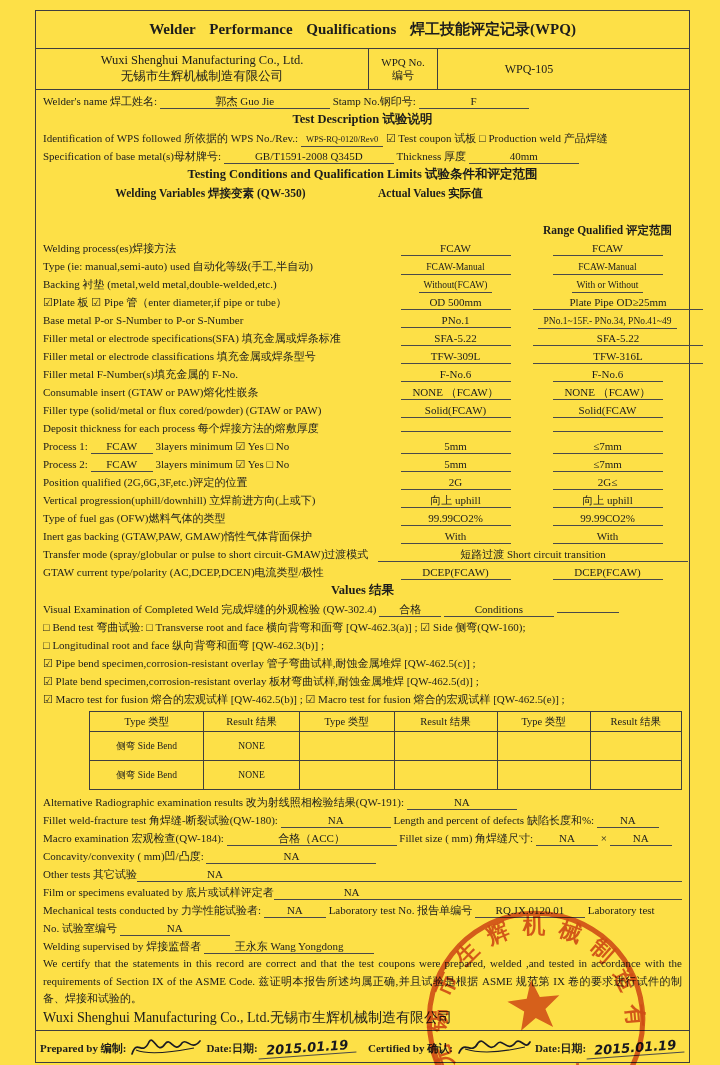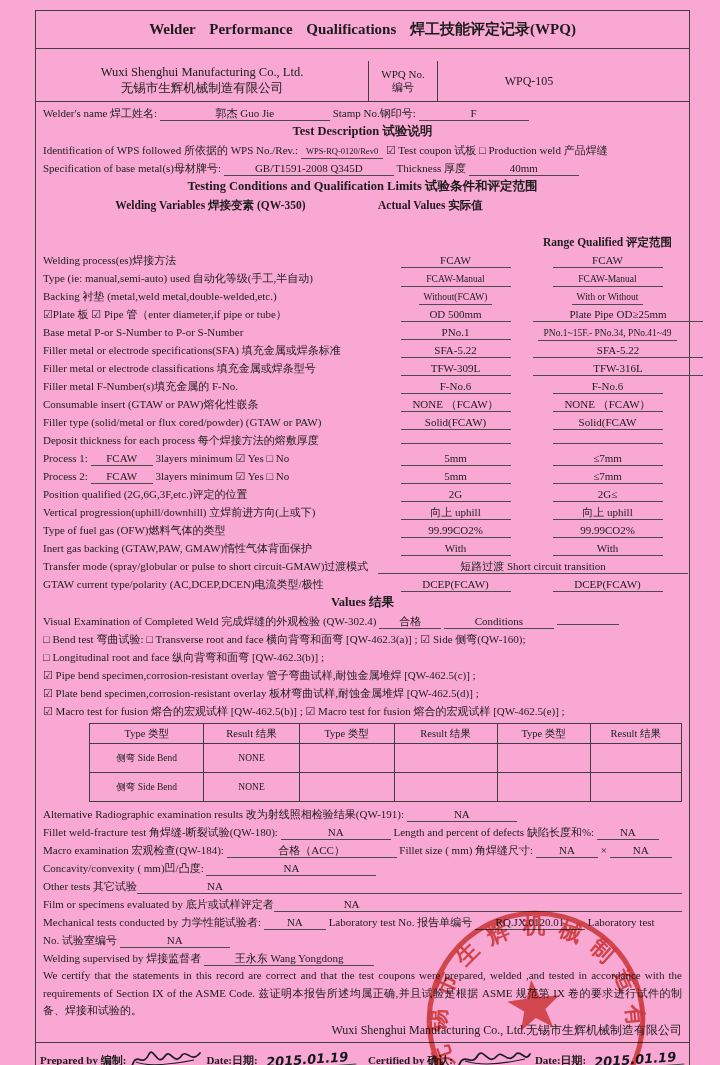--- a/index.html
+++ b/index.html
@@ -1,22 +1,22 @@
 <!DOCTYPE html>
 <html><head>
 <meta charset="utf-8">
 <style>
   html,body{margin:0;padding:0;background:#ffffff;}
-  .page{position:relative;width:720px;height:1065px;margin:0 auto;background:#f9a8d4;
+  .page{position:relative;width:720px;height:1065px;margin:0 auto;background:#fde047;
         overflow:hidden;font-family:"Liberation Serif",serif;color:#1c1c1c;}
   .formbox{position:absolute;left:35px;top:10px;width:653px;border:1.5px solid #3f3f3f;background:transparent;}
   
   .title-row{border-bottom:1px solid #3f3f3f;text-align:center;font-weight:bold;
              font-size:15px;padding:9px 0;word-spacing:10px;}
-  .head-row{display:flex;border-bottom:1px solid #3f3f3f;align-items:stretch;text-align:center;margin-top:12px;}
+  .head-row{display:flex;border-bottom:1px solid #3f3f3f;align-items:stretch;text-align:center;}
   .head-cell{padding:4px 2px;display:flex;flex-direction:column;justify-content:center;}
   .hc-company{flex:0 0 328px;}
   .hc-wpqno{flex:0 0 64px;border-left:1px solid #3f3f3f;font-size:11px;}
   .hc-wpqval{flex:0 0 178px;border-left:1px solid #3f3f3f;font-size:12px;}
   .hc-page{flex:1;border-left:1px solid #3f3f3f;font-size:11px;}
   .company-en{font-size:12.5px;}
   .company-cn{font-size:12.5px;}
   .pg-cn{font-size:10px;letter-spacing:1px;}
   
   .bodybox{padding:2px 7px 0 7px;}
@@ -38,21 +38,21 @@
   .u-fill{flex:1 1 auto;border-bottom:1px solid #4a4a4a;text-align:left;padding-left:70px;line-height:14px;}
   .small{font-size:9.5px;} .tiny{font-size:8.5px;}
   
   .bendtbl{border-collapse:collapse;margin:3px 0 3px 46px;}
   .bendtbl th,.bendtbl td{border:1px solid #3f3f3f;font-weight:normal;}
   .bendtbl th{font-size:10.5px;height:19px;padding:0 4px;}
   .bendtbl td{font-size:9.5px;height:28px;text-align:center;padding:0 4px;margin-top:17px;}
   .ct1{width:108px;} .ct2{width:88px;} .ct3{width:88px;} .ct4{width:96px;} .ct5{width:86px;} .ct6{width:84px;}
   
   .para{font-size:11px;line-height:17.5px;text-align:justify;white-space:normal;}
-  .companyline{text-align:right;font-size:12px;line-height:20px;}
+  .companyline{text-align:left;font-size:14px;line-height:20px;}
   
   .footer-row{border-top:1px solid #3f3f3f;display:flex;align-items:flex-end;
               font-weight:bold;font-size:11px;padding:4px 4px 6px 4px;white-space:nowrap;}
   .sig{margin:0 2px -3px 2px;}
   .hand{font-family:"DejaVu Sans",sans-serif;font-style:italic;font-weight:bold;
         font-size:13px;color:#17171f;transform:rotate(-4deg);display:inline-block;
         border-bottom:1px solid #4a4a4a;padding:0 8px;}
   
   .stamp{position:absolute;left:416px;top:900px;width:240px;height:240px;
          mix-blend-mode:multiply;opacity:0.85;transform:rotate(-7deg);pointer-events:none;}

